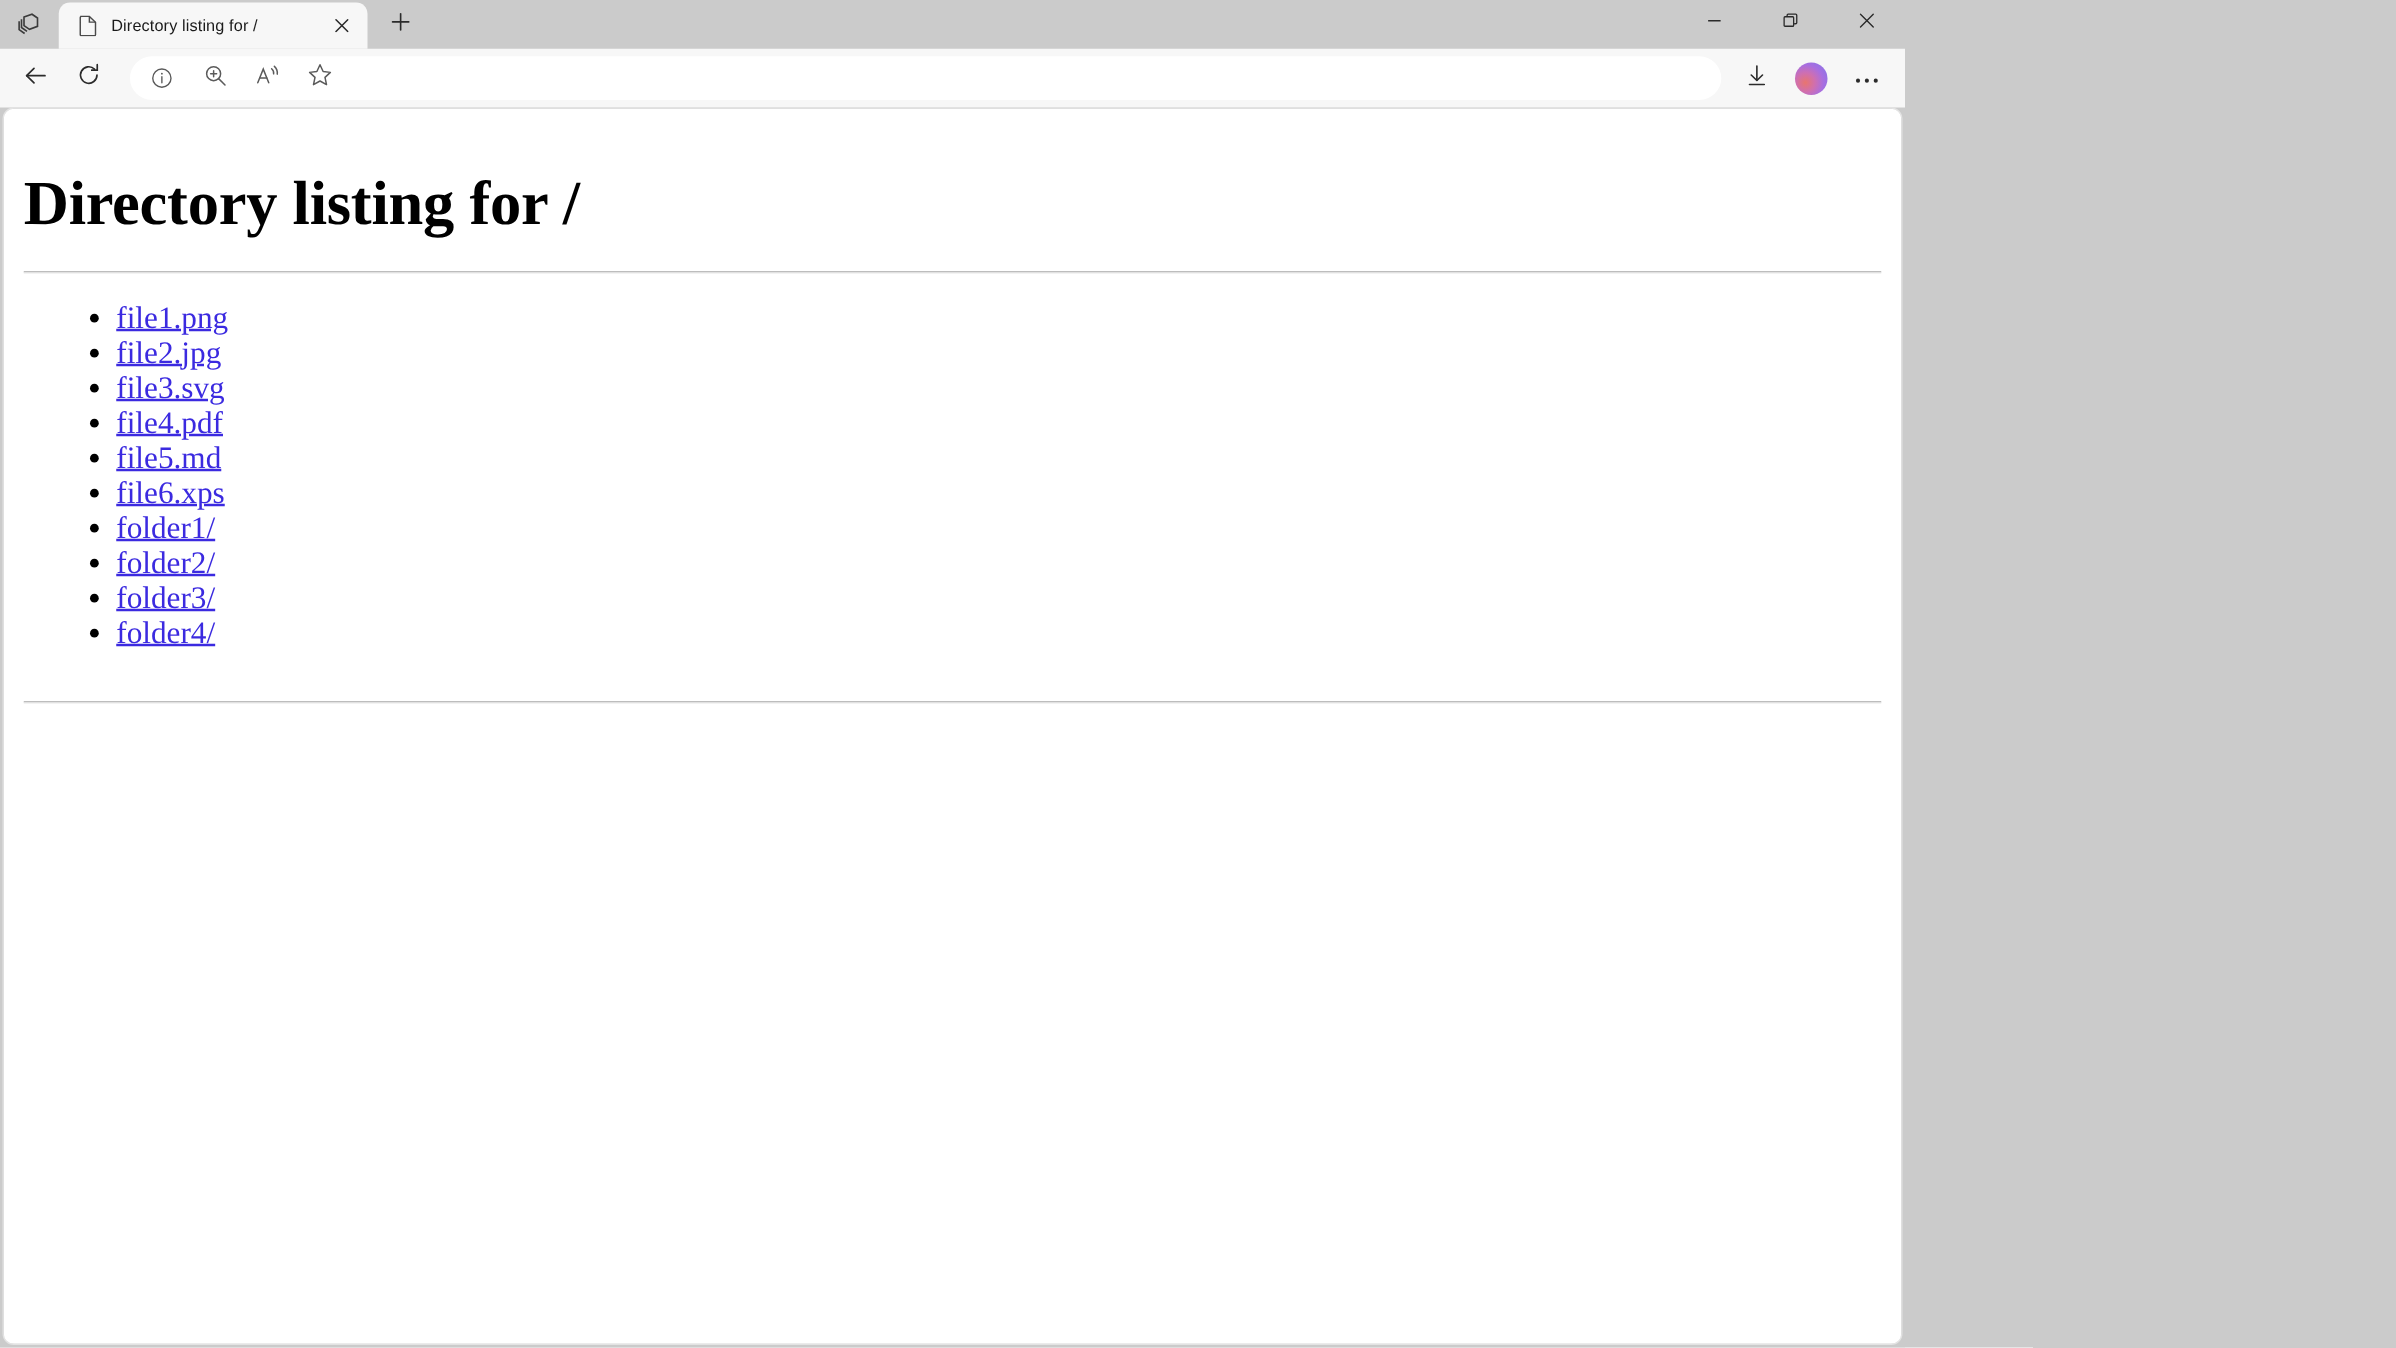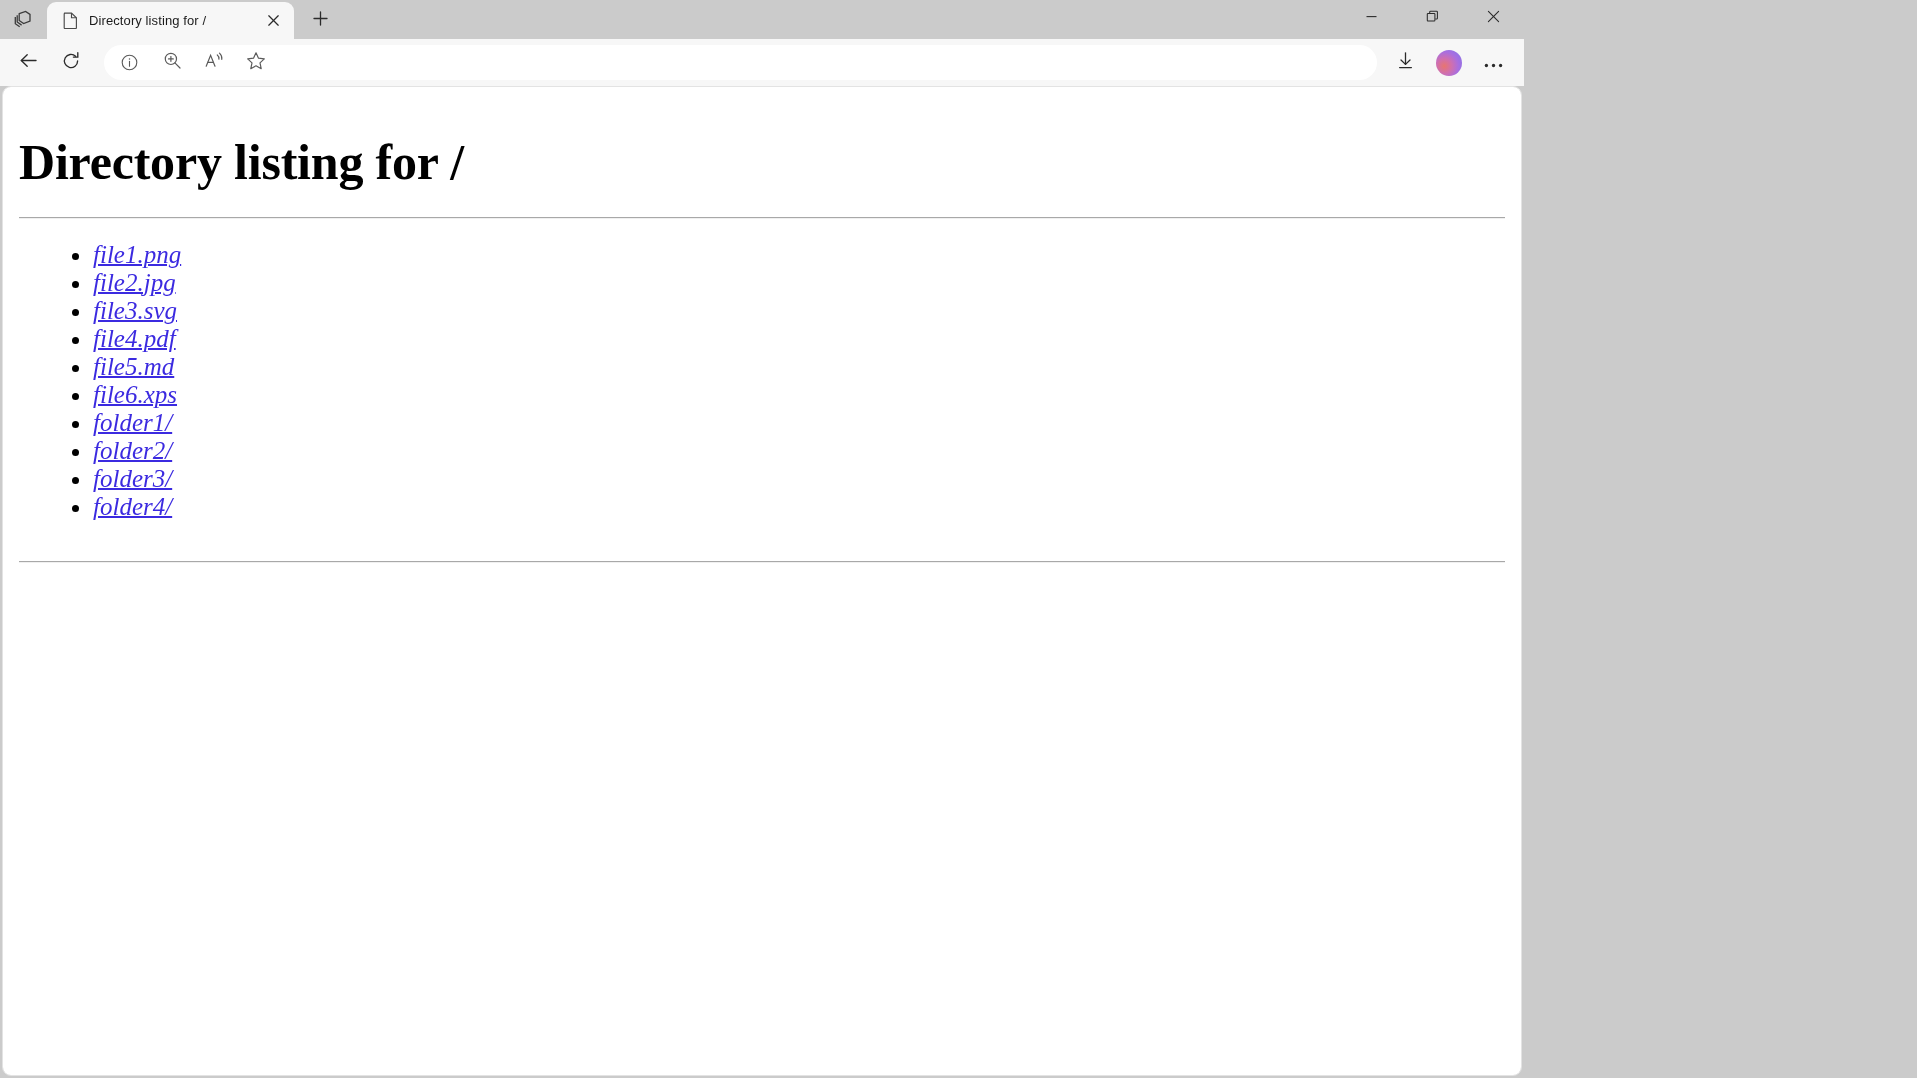--- a/index.html
+++ b/index.html
@@ -260,21 +260,20 @@
     border-top: 1px solid #a8a8a8;
     border-bottom: 1px solid #f0f0f0;
     height: 0;
     margin: 17px 6px 17px 6px;
   }
 
   ul.dir-list {
     list-style-type: disc;
     margin: 22px 0 40px 0;
     padding-left: 80px;
-    font-style: italic;
   }
 
   ul.dir-list li {
     font-family: "Liberation Serif", serif;
     font-size: 25px;
     line-height: 28px;
     color: #000000;
     margin: 0;
     padding: 0;
   }

